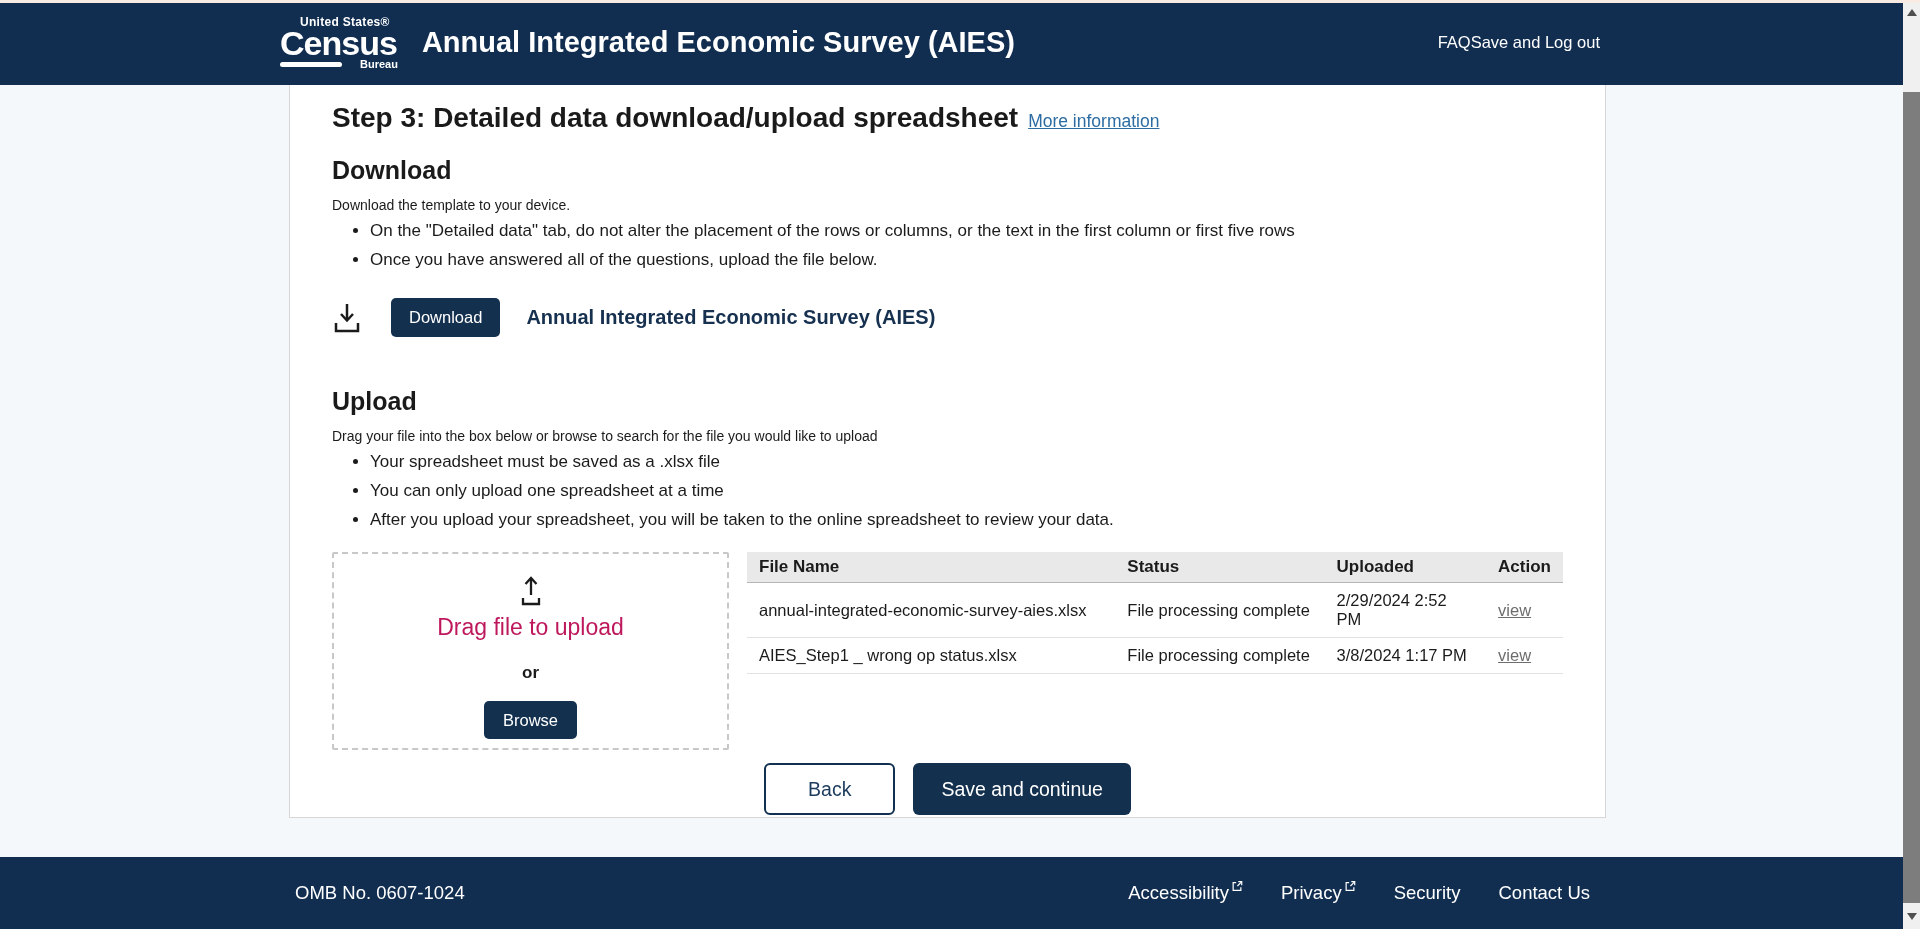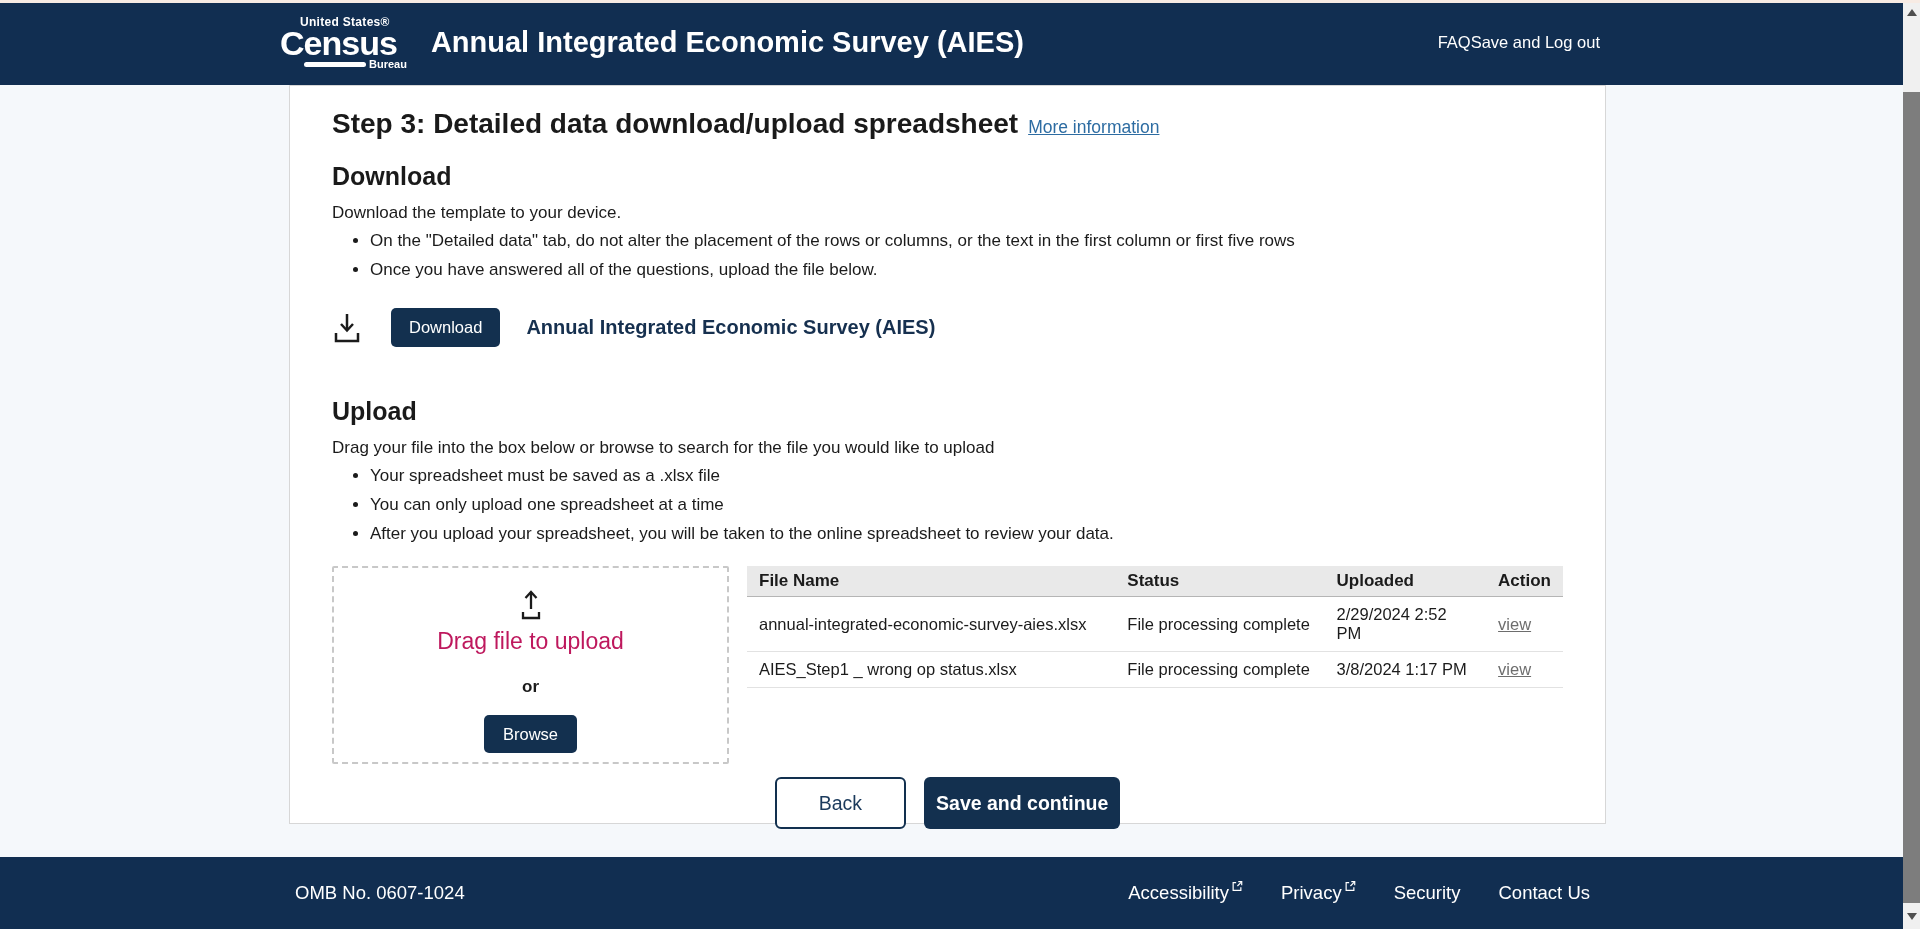--- a/index.html
+++ b/index.html
@@ -11,37 +11,37 @@
     position:relative;
   }
   .top-strip{ position:absolute; top:0; left:0; width:100%; height:3px; background:#f7ebe4; z-index:60; }
 
   
   .header{ position:absolute; top:0; left:0; width:1903px; height:85px; background:#112e51; z-index:5; }
   .header-inner{ height:100%; display:flex; align-items:center; padding-left:280px; padding-right:303px; }
   .logo{ color:#fff; line-height:1; cursor:pointer; flex:0 0 auto; }
   .logo-top{ font-size:12px; font-weight:700; letter-spacing:.3px; margin-left:20px; }
   .logo-main{ font-size:34px; font-weight:700; letter-spacing:-1px; margin-top:-2px; }
-  .logo-bottom{ display:flex; align-items:center; gap:3px; margin-top:-1px;margin-left:24px; }
+  .logo-bottom{ display:flex; align-items:center; gap:18px; margin-top:-1px; }
   .logo-bar{ width:62px; height:5px; background:#fff; border-radius:3px; display:inline-block; }
   .logo-sub{ font-size:11px; font-weight:700; }
   .app-title{ color:#fff; font-size:29px; font-weight:700; margin-left:24px; white-space:nowrap; }
   .header-nav{ margin-left:auto; display:flex; align-items:center; }
   .header-link{ color:#fff; font-size:16.5px; text-decoration:none; cursor:pointer; white-space:nowrap; }
 
   
   .card{
-    position:absolute; left:289px; top:85px; width:1317px; height:739px;
+    position:absolute; left:289px; top:79px; width:1317px; height:739px;
     background:#fff; border:1px solid #d7d7d7; padding:22px 42px 0 42px;
   }
   .title-row{ display:flex; align-items:baseline; gap:10px; }
   h1{ font-size:28px; font-weight:700; color:#1a1a1a; }
   .more-info{ font-size:17.5px; color:#2d6ca2; text-decoration:underline; cursor:pointer; }
   h2{ font-size:25px; font-weight:700; color:#1a1a1a; margin-top:22px; }
-  .intro{ font-size:17px; margin-top:12px; }
+  .intro{ font-size:14px; margin-top:12px; }
   .bullets{ margin-top:6px; padding-left:38px; }
   .bullets li{ font-size:17px; line-height:1.45; margin-top:4px; }
 
   .download-row{ display:flex; align-items:center; margin-top:26px; }
   .dl-icon{ display:inline-flex; width:32px; }
   .btn{ border:none; border-radius:5px; cursor:pointer; font-family:"Liberation Sans", sans-serif; }
   .btn-primary{ background:#13304f; color:#fff; }
   .btn-download{ height:39px; padding:0 18px; font-size:16.5px; margin-left:27px; }
   .dl-file-label{ font-size:20px; font-weight:700; color:#16304f; margin-left:26px; }
 
@@ -66,21 +66,21 @@
   }
   .file-table td{ font-size:16.5px; padding:8px 12px; border-bottom:1px solid #e2e2e2; background:#fff; }
   .col-name{ width:46%; } .col-status{ width:26%; } .col-up{ width:20%; } .col-act{ width:8%; }
   .view-link{ color:#6d6d6d; text-decoration:underline; cursor:pointer; }
 
   .actions-row{ display:flex; justify-content:center; gap:18px; margin-top:13px; }
   .btn-outline{
     background:#fff; border:2px solid #12304f; color:#1b3a5c; border-radius:6px;
     height:52px; padding:0 42px; font-size:19.5px; cursor:pointer;
   }
-  .btn-save{ height:52px; padding:0 12px; font-size:19.5px; font-weight:700; border-radius:6px; }
+  .btn-save{ height:52px; padding:0 28px; font-size:19.5px; font-weight:400; border-radius:6px; }
 
   
   .footer{ position:absolute; top:857px; left:0; width:1903px; height:72px; background:#112e51; z-index:5; }
   .footer-inner{ height:100%; display:flex; align-items:center; justify-content:space-between; padding:0 313px 0 295px;border-radius:9px; }
   .omb{ color:#fff; font-size:18.5px; line-height:28px; }
   .footer-nav{ display:flex; gap:38px; align-items:center; }
   .footer-link{ color:#fff; font-size:18.5px; text-decoration:none; cursor:pointer; display:inline-flex; align-items:flex-start; white-space:nowrap; }
   .ext-icon{ margin-left:2px; margin-top:-2px; }
 
   

